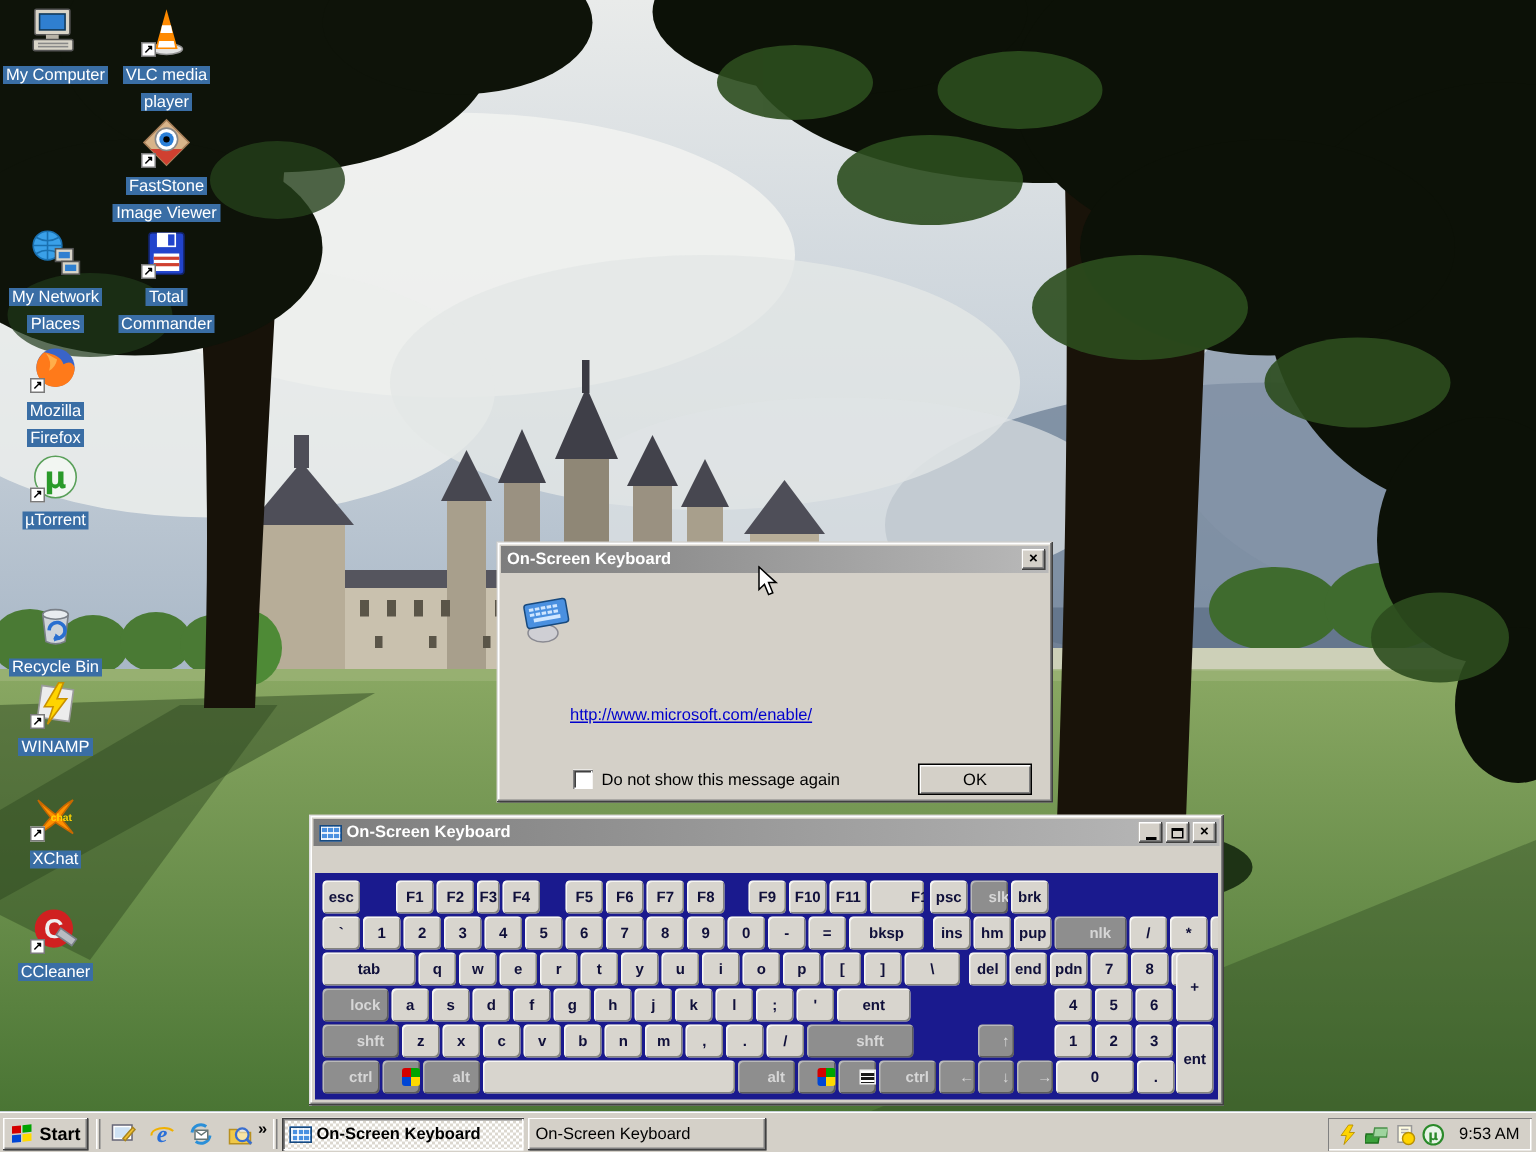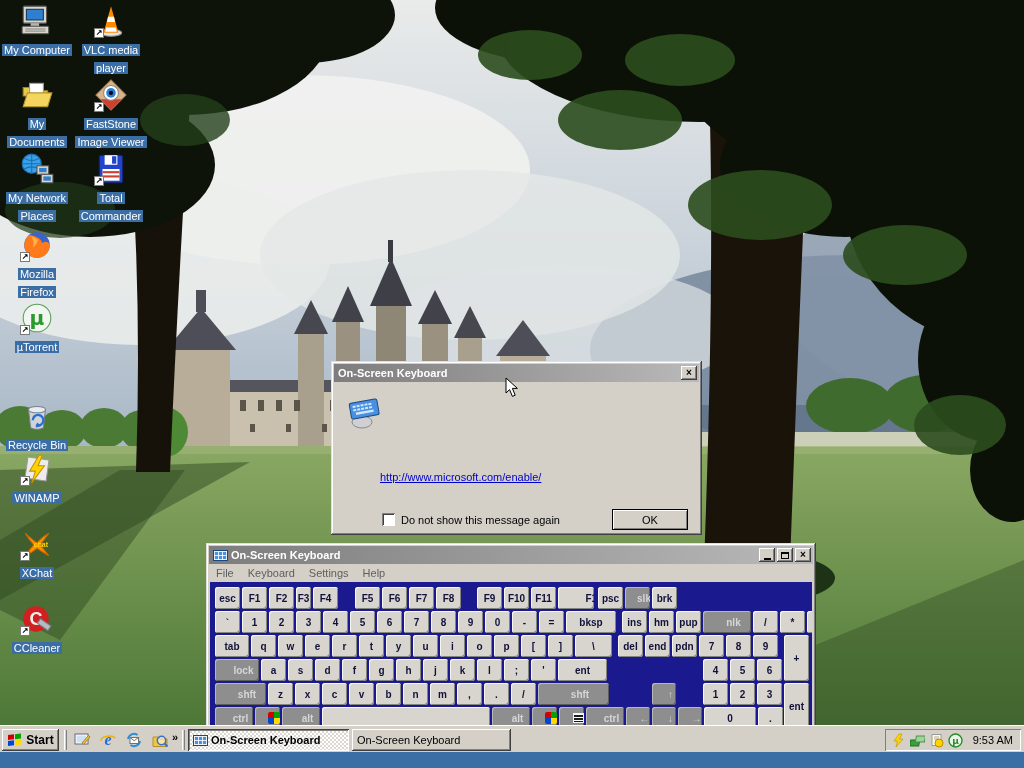--- a/index.html
+++ b/index.html
@@ -65,21 +65,21 @@
     display:flex; align-items:center; justify-content:center; overflow:hidden; }
   .kb-gray { background:#8e8e8e; color:#d6d6d6;
     box-shadow: inset 1px 1px 0 #b9b9b9, inset -1px -1px 0 #5c5c5c; padding-left: 13px; }
   .kb-abs { position:absolute; }
   .ki-win { display:block; width:12px; height:12px; border-radius:2px;
     background:conic-gradient(#00a300 0 25%, #ffd900 25% 50%, #0046d5 50% 75%, #d40000 75%); }
   .ki-menu { display:block; width:11px; height:10px; border:1px solid #f0f0f0;
     background:repeating-linear-gradient(#fff 0 1px, #1a1a1a 1px 3px); }
 
   
-  .taskbar { position:absolute; left:0; bottom:16px; width:1024px; height:27px;
+  .taskbar { position:absolute; left:0; bottom:0; width:1024px; height:27px;
     background:#d4d0c8; border-top:1px solid #fff; }
   .start-btn { position:absolute; left:2px; top:3px; width:57px; height:22px; background:#d4d0c8;
     box-shadow: inset -1px -1px 0 #404040, inset 1px 1px 0 #fff, inset -2px -2px 0 #808080;
     display:flex; align-items:center; justify-content:center; font-size:12px; font-weight:bold; color:#000; }
   .start-btn svg { margin-right:3px; }
   .tb-handle { position:absolute; top:4px; width:3px; height:20px;
     border-left:1px solid #fff; border-right:1px solid #808080; }
   .ql-icon { position:absolute; top:4px; width:20px; height:20px; display:flex; align-items:center; justify-content:center; }
   .ql-chevron { position:absolute; top:5px; font-size:11px; font-weight:bold; color:#000; }
   .task-btn { position:absolute; top:3px; height:22px; background:#d4d0c8; font-size:11px; color:#000;
@@ -236,30 +236,20 @@
           <ellipse cx="16" cy="27" rx="10" ry="3.4" fill="#e2e2e2" stroke="#909090"></ellipse>
           <polygon points="16,2 23,27 9,27" fill="#ff8a00"></polygon>
           <polygon points="13.2,12 18.8,12 19.8,17 12.2,17" fill="#fff"></polygon>
           <polygon points="11.4,22 20.6,22 21.4,26 10.6,26" fill="#fff"></polygon>
         </svg>
       <span class="short-badge">↗</span>
     </div>
     <span class="dicon-label">VLC media player</span>
   </div>
 
-  <div class="dicon" style="left:1px;top:78px">
-    <div class="dicon-art">
-      <svg viewBox="0 0 32 32">
-          <path d="M3,9 h9 l2,3 h12 v5 h-23 z" fill="#e8c84a" stroke="#a8881a"></path>
-          <rect x="9" y="5" width="13" height="10" fill="#fff" stroke="#999"></rect>
-          <path d="M3,27 L7,14 L30,14 L26,27 Z" fill="#f4d65e" stroke="#b8922a"></path>
-        </svg>
-    </div>
-    <span class="dicon-label">My Documents</span>
-  </div>
 
   <div class="dicon" style="left:75px;top:78px">
     <div class="dicon-art">
       <svg viewBox="0 0 32 32">
           <rect x="6" y="6" width="20" height="20" transform="rotate(45 16 16)" fill="#d8b48a" stroke="#a8805a"></rect>
           <polygon points="16,30 6,20 26,20" fill="#d04030"></polygon>
           <circle cx="16" cy="14" r="7" fill="#fff" stroke="#888"></circle>
           <circle cx="16" cy="14" r="4.5" fill="#2a7fd8"></circle>
           <circle cx="16" cy="14" r="2" fill="#000"></circle>
         </svg>
@@ -407,30 +397,24 @@
       <span class="kbd-ico"></span>
       <span class="t-text">On-Screen Keyboard</span>
       <span class="tb-btn">
           <span class="g-min"></span>
         </span>
       <span class="tb-btn">
           <span class="g-max"></span>
         </span>
       <span class="tb-btn">×</span>
     </div>
-    <div class="osk-menubar">
-      <span>File</span>
-      <span>Keyboard</span>
-      <span>Settings</span>
-      <span>Help</span>
-    </div>
     <div class="osk-kb" id="osk-kb">
       <div class="kb-row">
           <div class="kb-key" style="width: 25px;">esc</div>
-          <div class="kb-key" style="width: 25px; ">F1</div>
+          <div class="kb-key" style="width: 25px; margin-left: 22px;">F1</div>
           <div class="kb-key" style="width: 25px;">F2</div>
           <div class="kb-key" style="width: 15px;">F3</div>
           <div class="kb-key" style="width: 25px;">F4</div>
           <div class="kb-key" style="width: 25px; margin-left: 15px;">F5</div>
           <div class="kb-key" style="width: 25px;">F6</div>
           <div class="kb-key" style="width: 25px;">F7</div>
           <div class="kb-key" style="width: 25px;">F8</div>
           <div class="kb-key" style="width: 25px; margin-left: 14px;">F9</div>
           <div class="kb-key" style="width: 25px;">F10</div>
           <div class="kb-key" style="width: 25px;">F11</div>
@@ -456,21 +440,21 @@
           <div class="kb-key" style="width: 50px;">bksp</div>
           <div class="kb-key" style="width: 25px; margin-left: 4px;">ins</div>
           <div class="kb-key" style="width: 25px;">hm</div>
           <div class="kb-key" style="width: 25px;">pup</div>
           <div class="kb-key kb-gray" style="width: 48px;">nlk</div>
           <div class="kb-key" style="width: 25px;">/</div>
           <div class="kb-key" style="width: 25px;">*</div>
           <div class="kb-key" style="width: 25px;">-</div>
         </div>
       <div class="kb-row">
-          <div class="kb-key" style="width: 34px;">tab</div>
+          <div class="kb-key" style="width: 62px;">tab</div>
           <div class="kb-key" style="width: 25px;">q</div>
           <div class="kb-key" style="width: 25px;">w</div>
           <div class="kb-key" style="width: 25px;">e</div>
           <div class="kb-key" style="width: 25px;">r</div>
           <div class="kb-key" style="width: 25px;">t</div>
           <div class="kb-key" style="width: 25px;">y</div>
           <div class="kb-key" style="width: 25px;">u</div>
           <div class="kb-key" style="width: 25px;">i</div>
           <div class="kb-key" style="width: 25px;">o</div>
           <div class="kb-key" style="width: 25px;">p</div>

